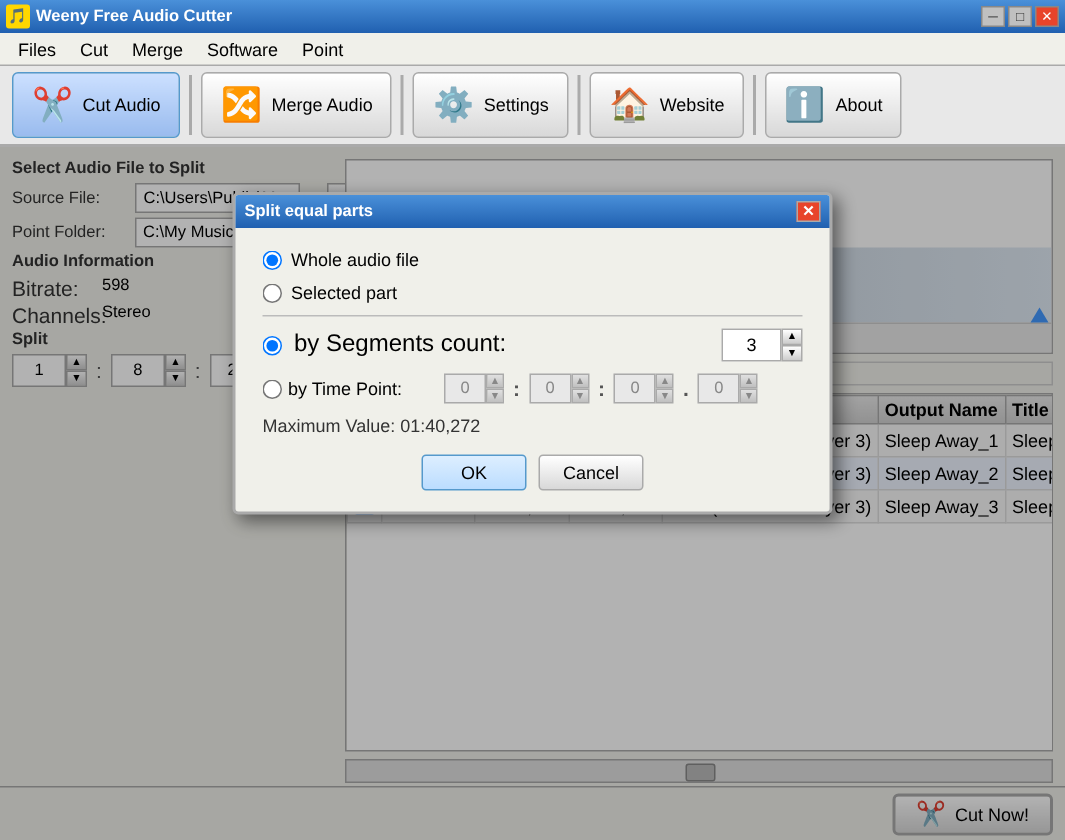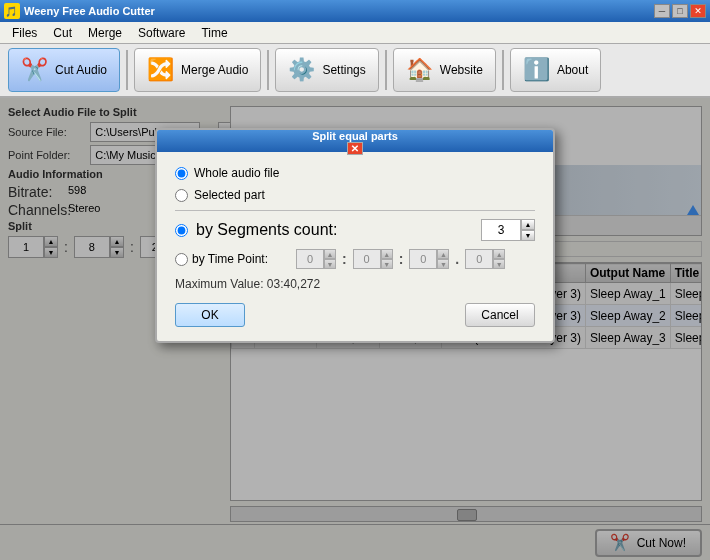--- a/index.html
+++ b/index.html
@@ -178,21 +178,20 @@
     }
     .modal-title-bar {
       background: linear-gradient(to bottom, #4a90d9, #2060b0);
       color: white;
       height: 22px;
       display: flex;
       align-items: center;
       justify-content: space-between;
       padding: 0 6px;
       border-radius: 2px 2px 0 0;
-      flex-direction: column;
     }
     .modal-title { font-size: 11px; font-weight: bold; }
     .modal-close {
       width: 16px; height: 14px; background: #e8442a;
       border: 1px solid #aaa; cursor: pointer;
       display: flex; align-items: center; justify-content: center;
       font-size: 10px; color: white; font-weight: bold;
     }
     .modal-body { padding: 14px 18px; }
     .radio-row { display: flex; align-items: center; gap: 6px; margin-bottom: 8px; }
@@ -222,21 +221,21 @@
     .time-spin-btns { display: flex; flex-direction: column; }
     .time-spin-btn {
       width: 12px; height: 10px; border: 1px solid #aaa;
       background: linear-gradient(to bottom, #e0e0e0, #c0c0c0);
       cursor: pointer; display: flex; align-items: center; justify-content: center; font-size: 7px; color: #888;
     }
     .time-colon { font-size: 14px; font-weight: bold; color: #555; padding: 0 2px; }
 
     .max-value-row { font-size: 12px; margin: 4px 0 12px 0; color: #333; }
 
-    .modal-buttons { display: flex; justify-content: space-between; gap: 8px; }
+    .modal-buttons { display: flex; justify-content: center; gap: 8px; }
     .modal-btn {
       width: 70px; height: 24px;
       background: linear-gradient(to bottom, #ffffff, #d8d8d8);
       border: 1px solid #aaa; border-radius: 3px;
       cursor: pointer; font-size: 12px;
     }
     .modal-btn.ok { border-color: #5599cc; background: linear-gradient(to bottom, #ddeeff, #bbddff); }
   </style>
 </head>
 <body>
@@ -251,21 +250,21 @@
     <div class="tb-btn">□</div>
     <div class="tb-btn close">✕</div>
   </div>
 </div>
 
 <div class="menu-bar">
   <span class="menu-item">Files</span>
   <span class="menu-item">Cut</span>
   <span class="menu-item">Merge</span>
   <span class="menu-item">Software</span>
-  <span class="menu-item">Time</span>
+  <span class="menu-item">Point</span>
 </div>
 
 <div class="toolbar">
   <div class="toolbar-btn active">
     <div style="width:28px;height:28px;font-size:22px;display:flex;align-items:center;justify-content:center;">✂️</div>
     <span>Cut Audio</span>
   </div>
   <div class="toolbar-sep"></div>
   <div class="toolbar-btn">
     <div style="width:28px;height:28px;font-size:22px;display:flex;align-items:center;justify-content:center;">🔀</div>
@@ -498,21 +497,21 @@
           <div class="time-spin">
             <input type="text" value="0" style="width: 28px; height: 20px; border: 1px solid rgb(170, 170, 170); text-align: center; font-size: 11px; background: rgb(232, 232, 232); color: rgb(136, 136, 136);">
             <div class="time-spin-btns">
               <div class="time-spin-btn" style="color:#888;">▲</div>
               <div class="time-spin-btn" style="color:#888;">▼</div>
             </div>
           </div>
         </div>
 
         <div class="max-value-row">
-          <span>Maximum Value: 03:40,272</span>
+          <span>Maximum Value: 01:40,272</span>
         </div>
 
         <div class="modal-buttons">
           <button class="modal-btn ok">OK</button>
           <button class="modal-btn">Cancel</button>
         </div>
       </div>
     </div>
   </div>
 

